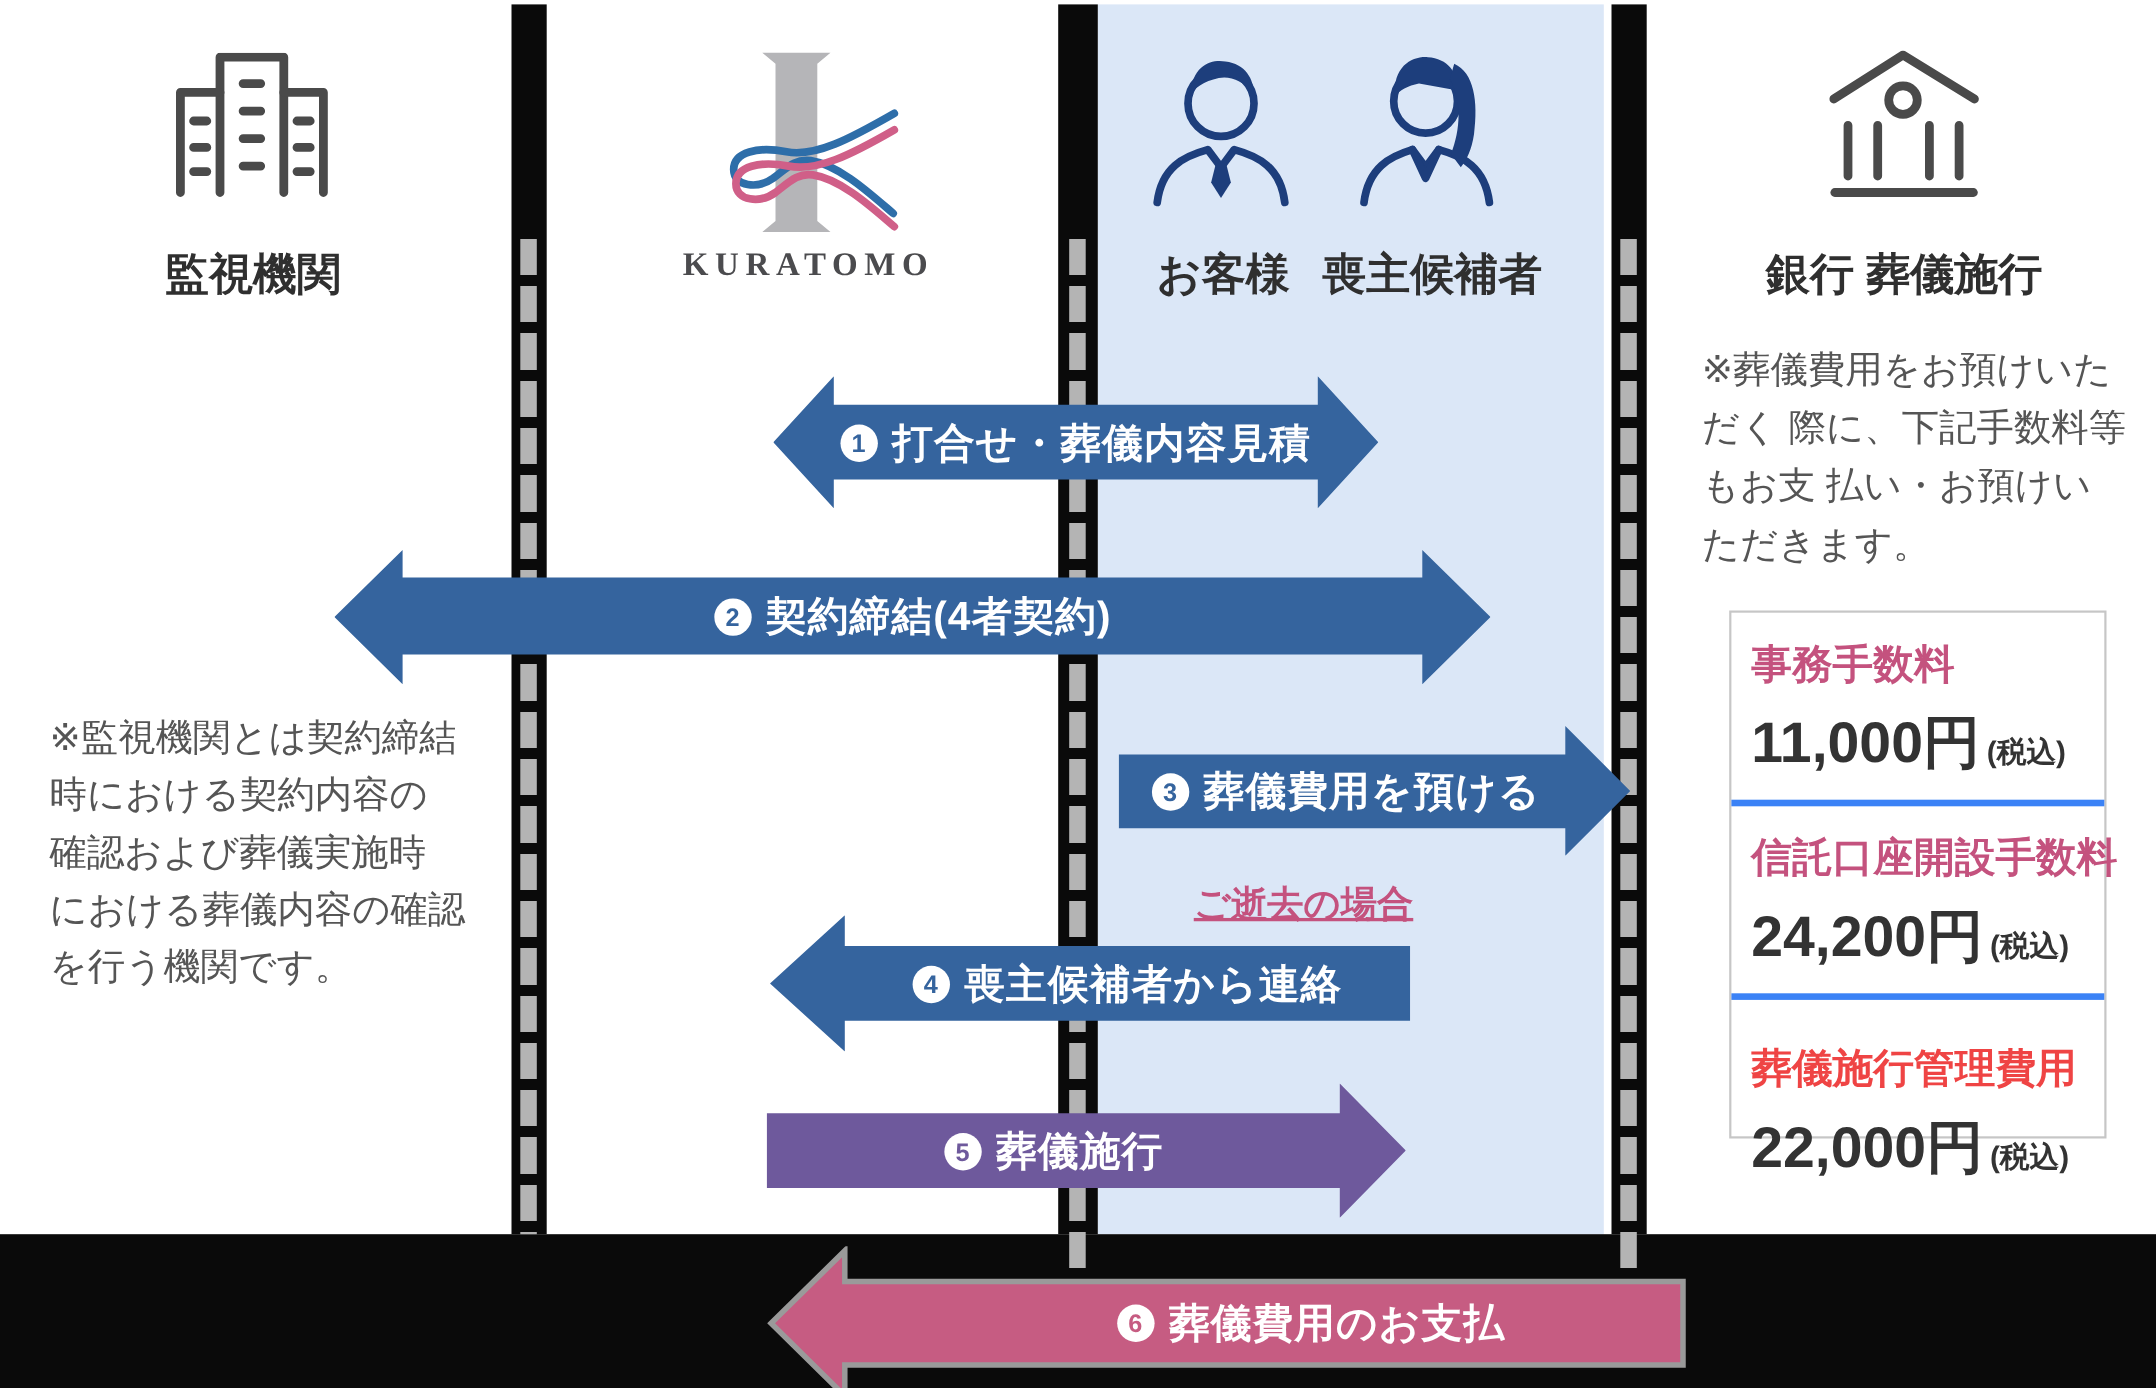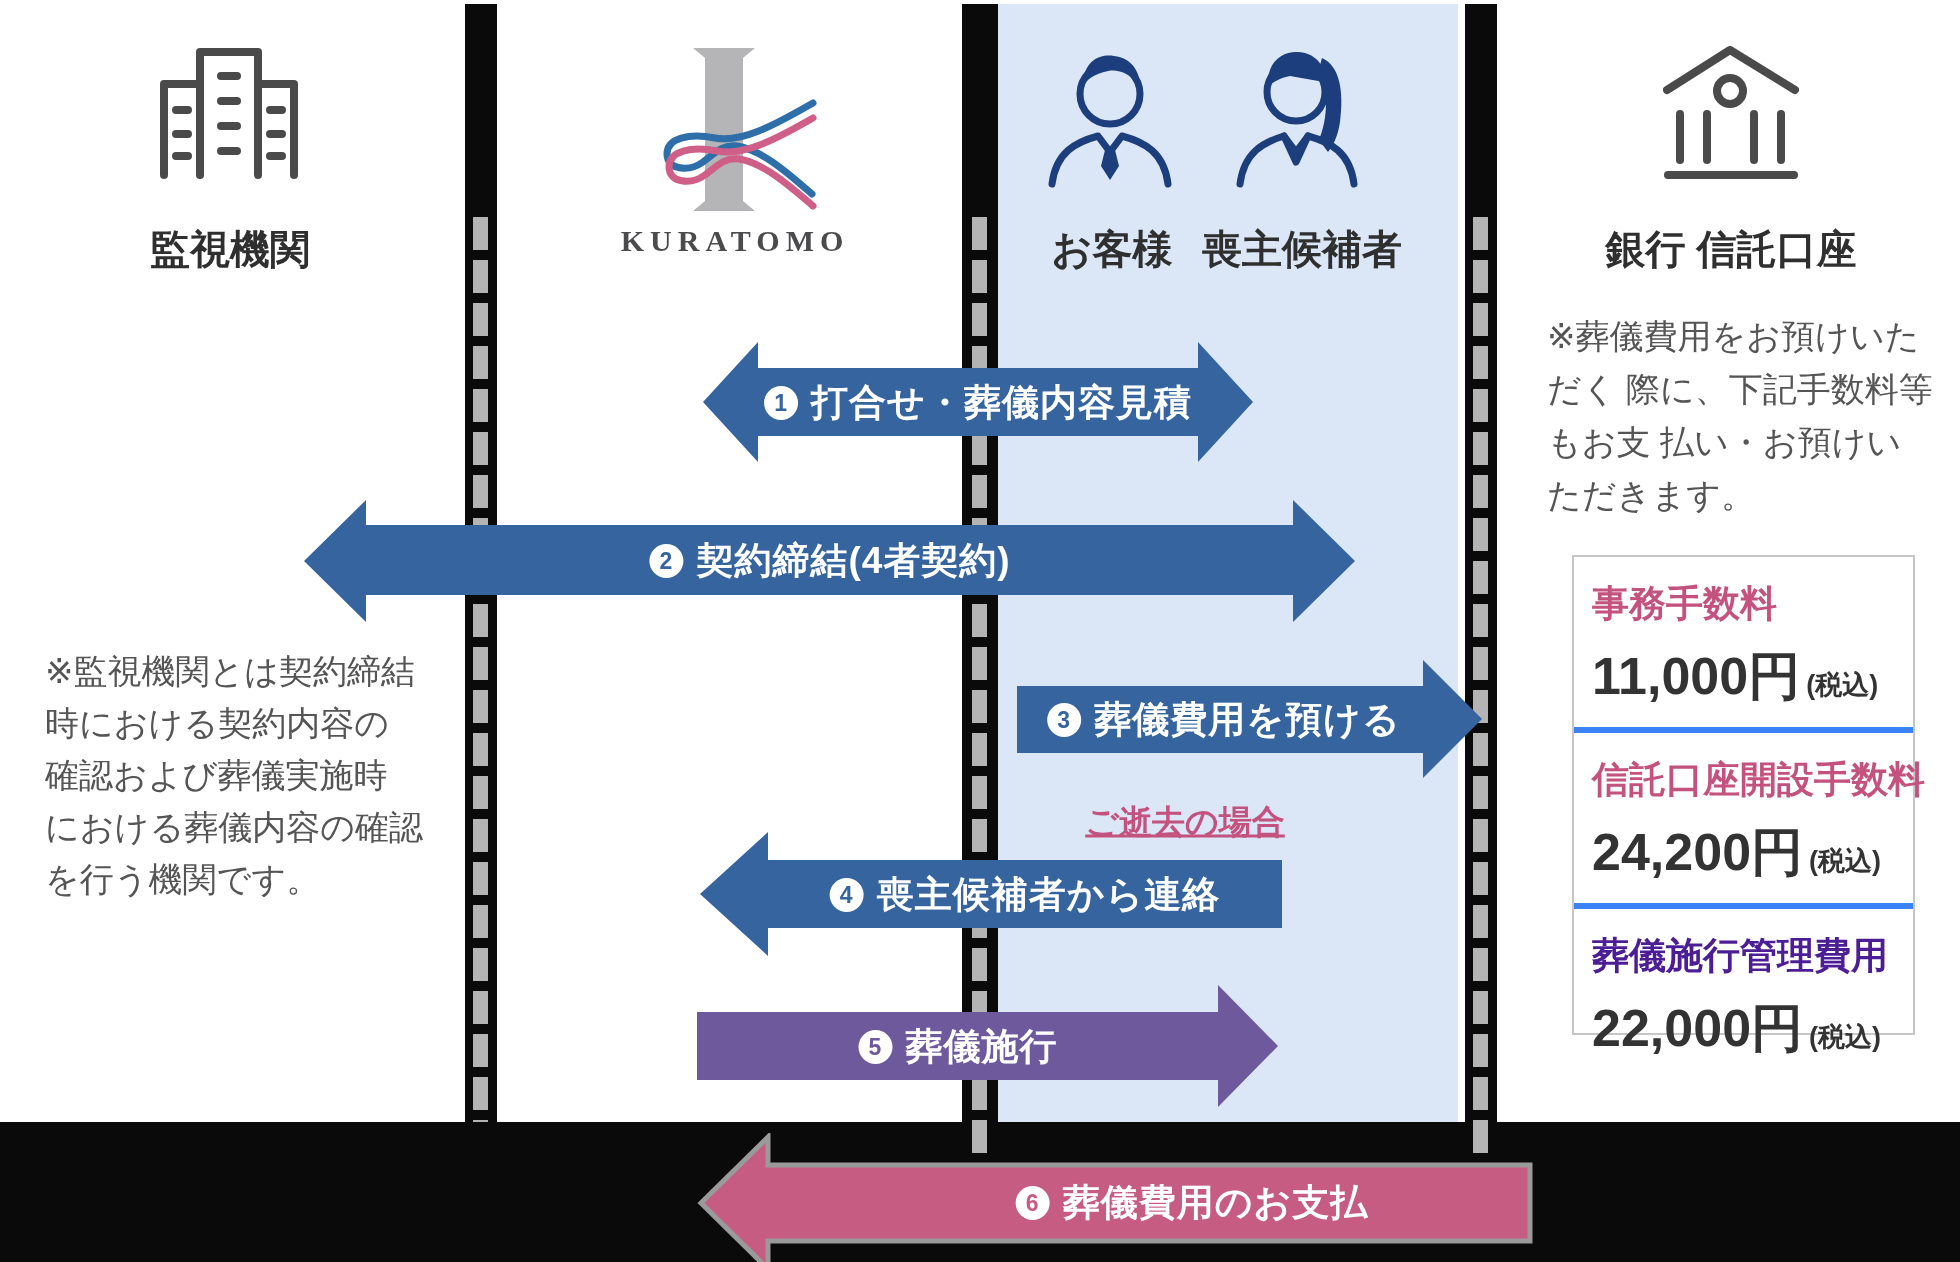--- a/index.html
+++ b/index.html
@@ -99,21 +99,21 @@
   <div class="abs entity-label" style="left:1302px;">喪主候補者</div>
 
   <svg class="abs" style="left:1663px;top:46px;" width="136" height="134" viewBox="0 0 136 134">
     <g fill="none" stroke="#4a4a4a" stroke-width="8" stroke-linecap="round" stroke-linejoin="round">
       <path d="M4 44 L67 4 L132 44"></path>
       <circle cx="67" cy="45" r="13"></circle>
       <path d="M17 68 V114 M44 68 V114 M91 68 V114 M118 68 V114"></path>
       <path d="M5 129 H131"></path>
     </g>
   </svg>
-  <div class="abs entity-label" style="left:1731px;">銀行 信託口座</div>
+  <div class="abs entity-label" style="left:1731px;">銀行 葬儀施行</div>
 
   <svg class="abs" style="left:703px;top:342px;" width="550" height="120" viewBox="0 0 550 120">
     <polygon points="0,60 55,0 55,26 495,26 495,0 550,60 495,120 495,94 55,94 55,120" style="fill: rgb(53, 100, 158);"></polygon>
   </svg>
   <div class="abs arrow-label" style="left:978px;top:403px;">
     <span class="badge" style="color: rgb(53, 100, 158);">1</span>
     <span>打合せ・葬儀内容見積</span>
   </div>
 
   <svg class="abs" style="left:304px;top:500px;" width="1051" height="122" viewBox="0 0 1051 122">
@@ -176,18 +176,18 @@
   <div class="abs fee-box">
     <div class="fee-row">
       <div class="fee-name" style="color: rgb(196, 82, 126);">事務手数料</div>
       <div class="fee-price-line"><span class="fee-price">11,000円</span><span class="fee-tax">(税込)</span></div>
     </div>
     <div class="fee-row">
       <div class="fee-name" style="color: rgb(196, 82, 126);">信託口座開設手数料</div>
       <div class="fee-price-line"><span class="fee-price">24,200円</span><span class="fee-tax">(税込)</span></div>
     </div>
     <div class="fee-row">
-      <div class="fee-name" style="color: #4c1d95;">葬儀施行管理費用</div>
+      <div class="fee-name" style="color: #ef4444; margin-top: 16px;">葬儀施行管理費用</div>
       <div class="fee-price-line"><span class="fee-price">22,000円</span><span class="fee-tax">(税込)</span></div>
     </div>
   </div>
 
 </div>
 
 </body></html>

